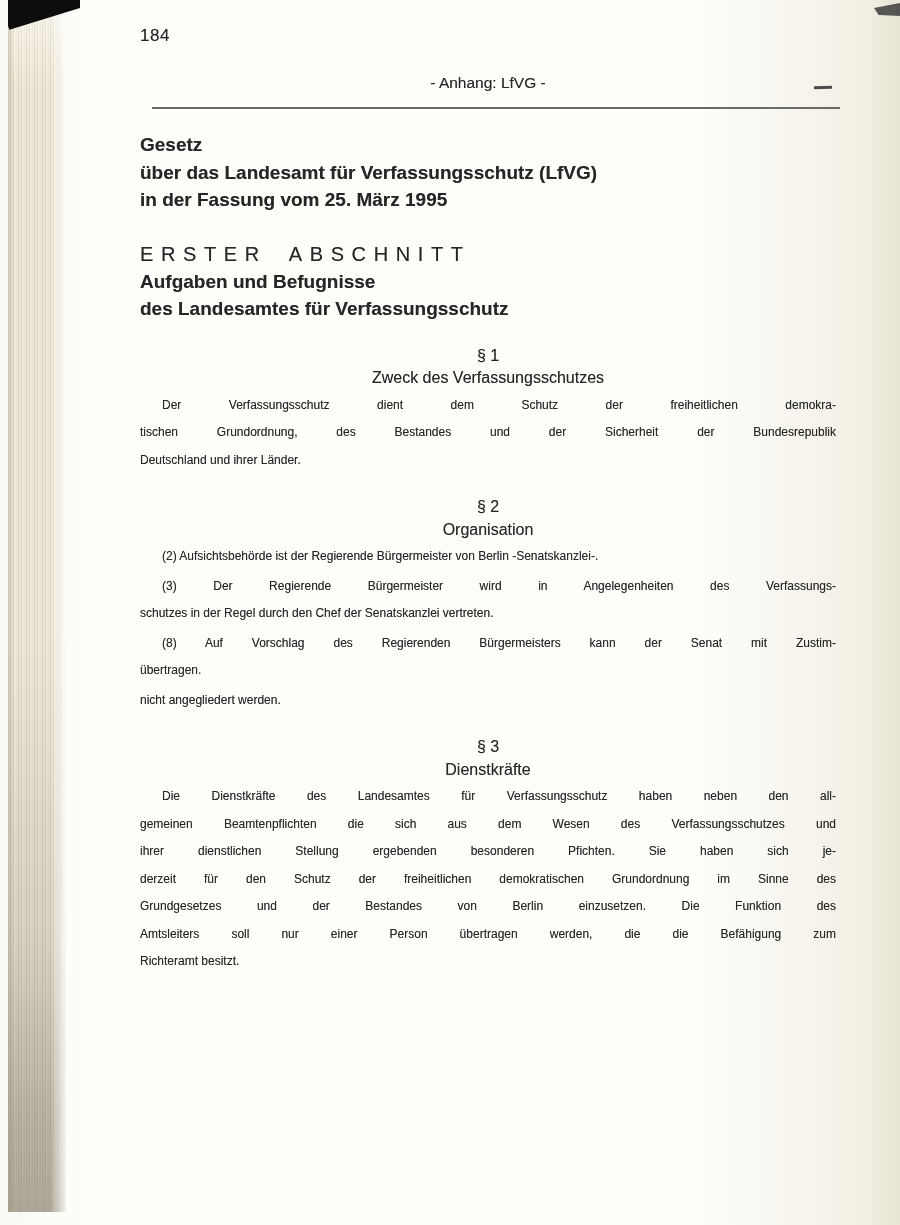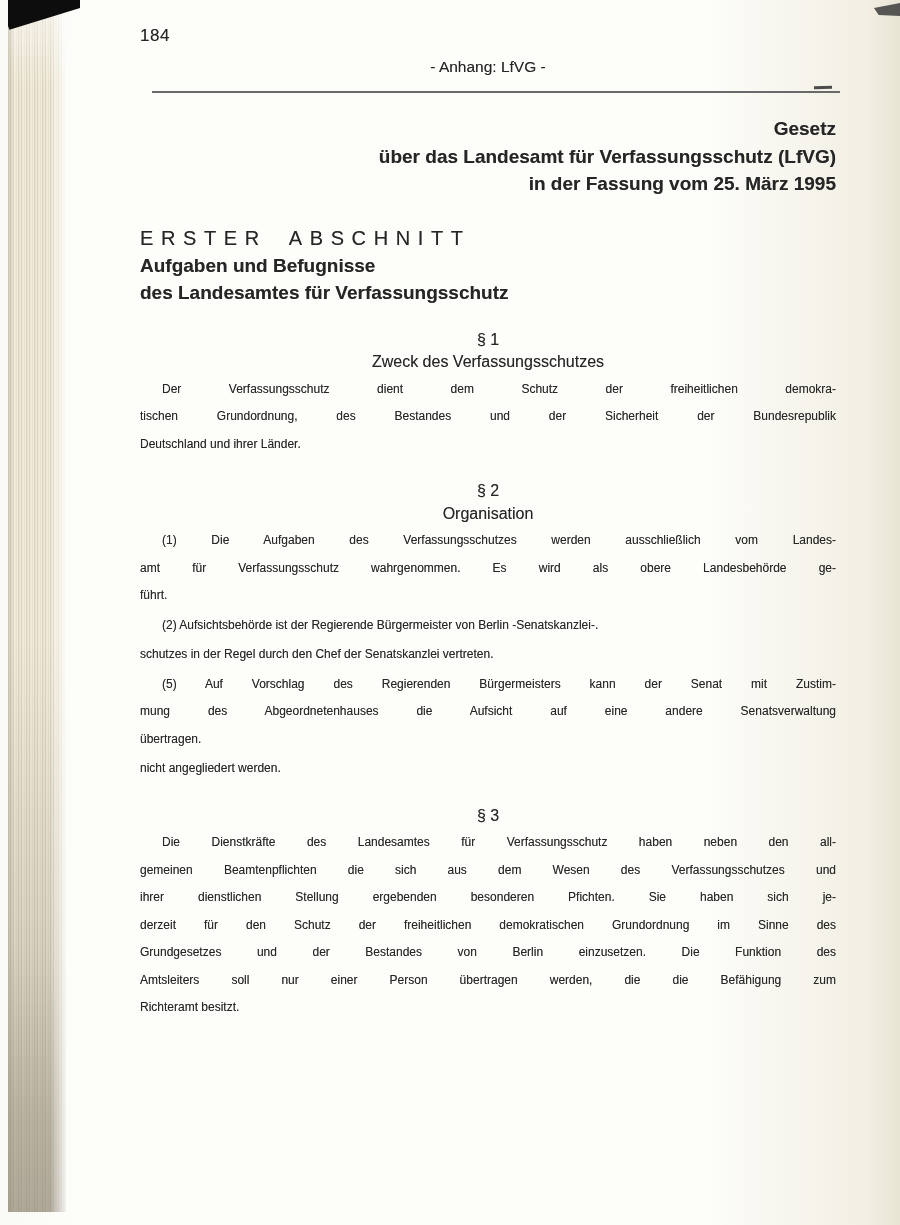--- a/index.html
+++ b/index.html
@@ -63,32 +63,32 @@
     left: 140px; top: 0;
     width: 696px;
     text-shadow: 0 0 0.4px rgba(40,40,40,0.45);
   }
   .pagenum {
     margin-top: 26px;
     font-size: 17px;
     letter-spacing: 0.5px;
   }
   .running-header {
-    margin-top: 12px;
+    margin-top: 28px;
     text-align: center;
     font-size: 15.5px;
   }
   .rule {
     height: 2px;
     background: var(--rule);
     margin: 15px -4px 0 12px;
   }
   .law-title {
     margin-top: 22px;
-    text-align: right;
+    text-align: left;
     font-size: 19px;
     font-weight: bold;
     line-height: 27.5px;
   }
   .abschnitt { margin-top: 26px; text-align: left; }
   .abschnitt-top {
     font-size: 20px;
     letter-spacing: 0.38em;
     word-spacing: 0.5em;
     line-height: 28px;
@@ -149,41 +149,37 @@
           <div class="block">
             <div class="line first">Der Verfassungsschutz dient dem Schutz der freiheitlichen demokra-</div>
             <div class="line">tischen Grundordnung, des Bestandes und der Sicherheit der Bundesrepublik</div>
             <div class="line last">Deutschland und ihrer Länder.</div>
           </div>
         </section>
         <section class="law-section">
           <div class="sec-sym">§ 2</div>
           <div class="sec-head">Organisation</div>
           <div class="block">
-            <div class="line first">(1) Die Aufgaben des Verfassungsschutzes werden ausschließlich vom Landes-</div>
-            <div class="line">amt für Verfassungsschutz wahrgenommen. Es wird als obere Landesbehörde ge-</div>
-            <div class="line last">führt.</div>
-          </div>
-          <div class="block">
             <div class="line first last">(2) Aufsichtsbehörde ist der Regierende Bürgermeister von Berlin -Senatskanzlei-.</div>
           </div>
           <div class="block">
+            <div class="line first">(3) Der Regierende Bürgermeister wird in Angelegenheiten des Verfassungs-</div>
             <div class="line last">schutzes in der Regel durch den Chef der Senatskanzlei vertreten.</div>
           </div>
           <div class="block">
-            <div class="line first">(5) Auf Vorschlag des Regierenden Bürgermeisters kann der Senat mit Zustim-</div>
-            <div class="line">mung des Abgeordnetenhauses die Aufsicht auf eine andere Senatsverwaltung</div>
+            <div class="line first">(8) Auf Vorschlag des Regierenden Bürgermeisters kann der Senat mit Zustim-</div>
             <div class="line last">übertragen.</div>
           </div>
           <div class="block">
             <div class="line last">nicht angegliedert werden.</div>
           </div>
         </section>
         <section class="law-section">
           <div class="sec-sym">§ 3</div>
+          <div class="sec-head">Dienstkräfte</div>
           <div class="block">
             <div class="line first">Die Dienstkräfte des Landesamtes für Verfassungsschutz haben neben den all-</div>
             <div class="line">gemeinen Beamtenpflichten die sich aus dem Wesen des Verfassungsschutzes und</div>
             <div class="line">ihrer dienstlichen Stellung ergebenden besonderen Pfichten. Sie haben sich je-</div>
             <div class="line">derzeit für den Schutz der freiheitlichen demokratischen Grundordnung im Sinne des</div>
             <div class="line">Grundgesetzes und der Bestandes von Berlin einzusetzen. Die Funktion des</div>
             <div class="line">Amtsleiters soll nur einer Person übertragen werden, die die Befähigung zum</div>
             <div class="line last">Richteramt besitzt.</div>
           </div>
         </section>

